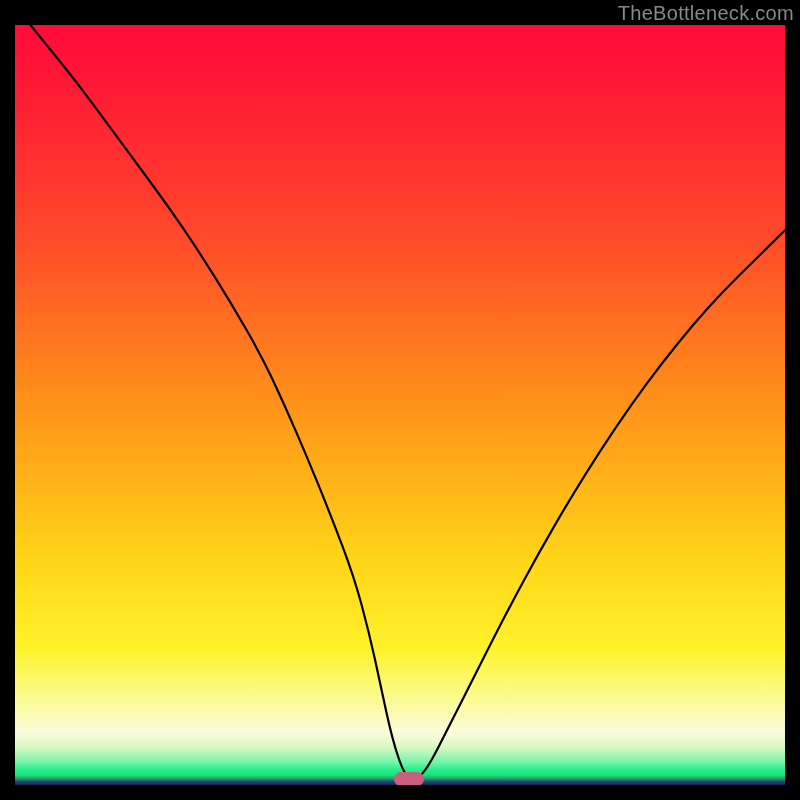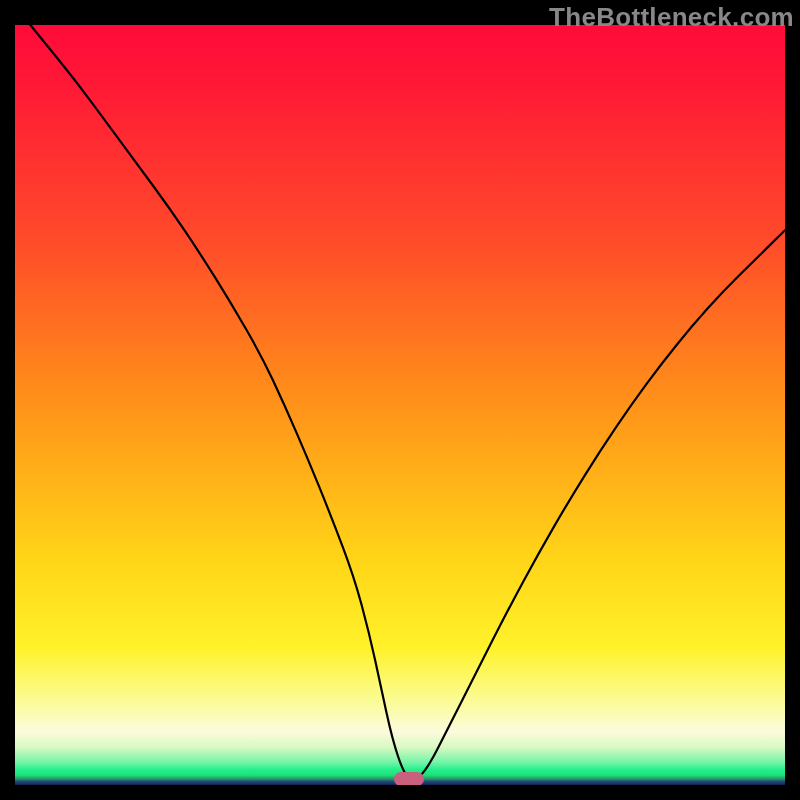--- a/index.html
+++ b/index.html
@@ -15,23 +15,23 @@
     position: relative;
     width: 800px;
     height: 800px;
     background: #000;
   }
   .watermark {
     position: absolute;
     top: 2px;
     right: 6px;
     color: #888;
-    font-size: 26px;
+    font-size: 20px;
     letter-spacing: 0.3px;
-    font-weight: 700;
+    font-weight: 400;
     z-index: 5;
   }
   .plot {
     position: absolute;
     left: 15px;
     top: 25px;
     width: 770px;
     height: 760px;
     overflow: hidden;
     background: #000;

